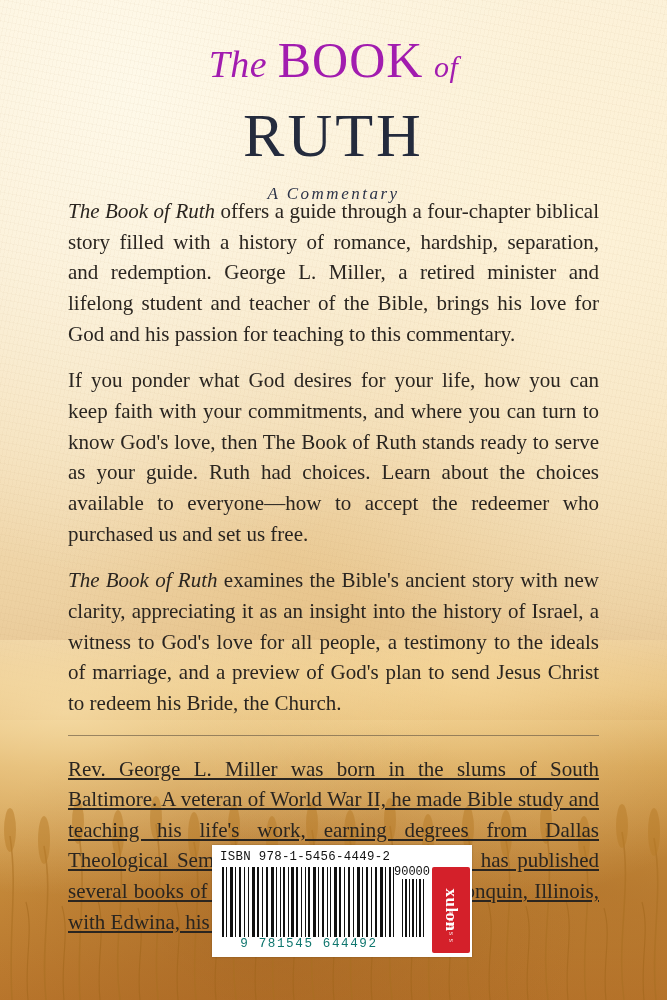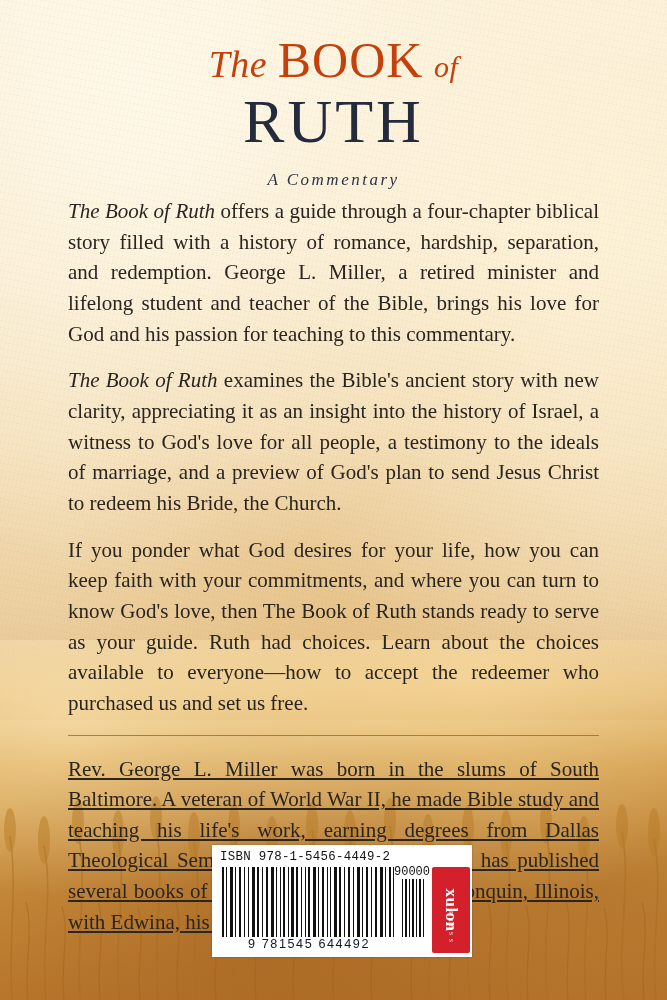--- a/index.html
+++ b/index.html
@@ -66,39 +66,39 @@
     position: absolute;
     left: 0; top: 34px;
     width: 667px;
     text-align: center;
     color: #232a3c;
   }
   .title-line1 {
     font-size: 40px;
     letter-spacing: 0.5px;
     line-height: 1.05;
-    color: #c2410c;
+    color: #a21caf;
   }
   .title-line1 .the {
     font-style: italic;
     font-size: 38px;
   }
   .title-line1 .book {
     font-size: 50px;
     letter-spacing: 1px;
   }
   .title-line1 .of {
     font-style: italic;
     font-size: 30px;
   }
   .title-line2 {
     font-size: 62px;
     letter-spacing: 3px;
     line-height: 1.12;
-    margin-top: 0;
+    margin-top: 14px;
     color: #242b3d;
   }
   .subtitle {
     margin-top: 14px;
     font-style: italic;
     font-size: 17px;
     letter-spacing: 2.5px;
     color: #2c3348;
   }
   
@@ -167,24 +167,24 @@
     top: 0;
     bottom: 0;
     background: #111;
   }
   .bars-digits {
     position: absolute;
     left: 10px;
     top: 92px;
     width: 174px;
     text-align: center;
-    font-family: Liberation Sans, sans-serif;
+    font-family: Liberation Mono, monospace;
     font-size: 12.6px;
     letter-spacing: 1.6px;
-    color: #0f172a;
+    color: #0f766e;
   }
   .addon {
     position: absolute;
     left: 190px;
     top: 34px;
     width: 22px;
     height: 58px;
   }
   .addon span {
     position: absolute;
@@ -301,22 +301,22 @@
       <span class="the">The</span>
       <span class="book">BOOK</span>
       <span class="of">of</span>
     </div>
     <div class="title-line2">RUTH</div>
     <div class="subtitle">A Commentary</div>
   </div>
 
   <div class="blurb">
     <p><em>The Book of Ruth</em><span> offers a guide through a four-chapter biblical story filled with a history of romance, hardship, separation, and redemption. George L. Miller, a retired minister and lifelong student and teacher of the Bible, brings his love for God and his passion for teaching to this commentary.</span></p>
+    <p>If you ponder what God desires for your life, how you can keep faith with your commitments, and where you can turn to know God's love, then The Book of Ruth stands ready to serve as your guide. Ruth had choices. Learn about the choices available to everyone—how to accept the redeemer who purchased us and set us free.</p>
     <p><em>The Book of Ruth</em><span> examines the Bible's ancient story with new clarity, appreciating it as an insight into the history of Israel, a witness to God's love for all people, a testimony to the ideals of marriage, and a preview of God's plan to send Jesus Christ to redeem his Bride, the Church.</span></p>
-    <p>If you ponder what God desires for your life, how you can keep faith with your commitments, and where you can turn to know God's love, then The Book of Ruth stands ready to serve as your guide. Ruth had choices. Learn about the choices available to everyone—how to accept the redeemer who purchased us and set us free.</p>
     <div class="rule"></div>
     <p class="bio">Rev. George L. Miller was born in the slums of South Baltimore. A veteran of World War II, he made Bible study and teaching his life's work, earning degrees from Dallas Theological Seminary and Nyack College. He has published several books of Bible studies. He lives in Algonquin, Illinois, with Edwina, his wife.</p>
   </div>
 
   <div class="barcode-area">
     <div class="isbn-text">ISBN 978-1-5456-4449-2</div>
     <div class="isbn-right">90000</div>
 
     <div class="bars">
       <span style="left:0px;width:2px"></span>

